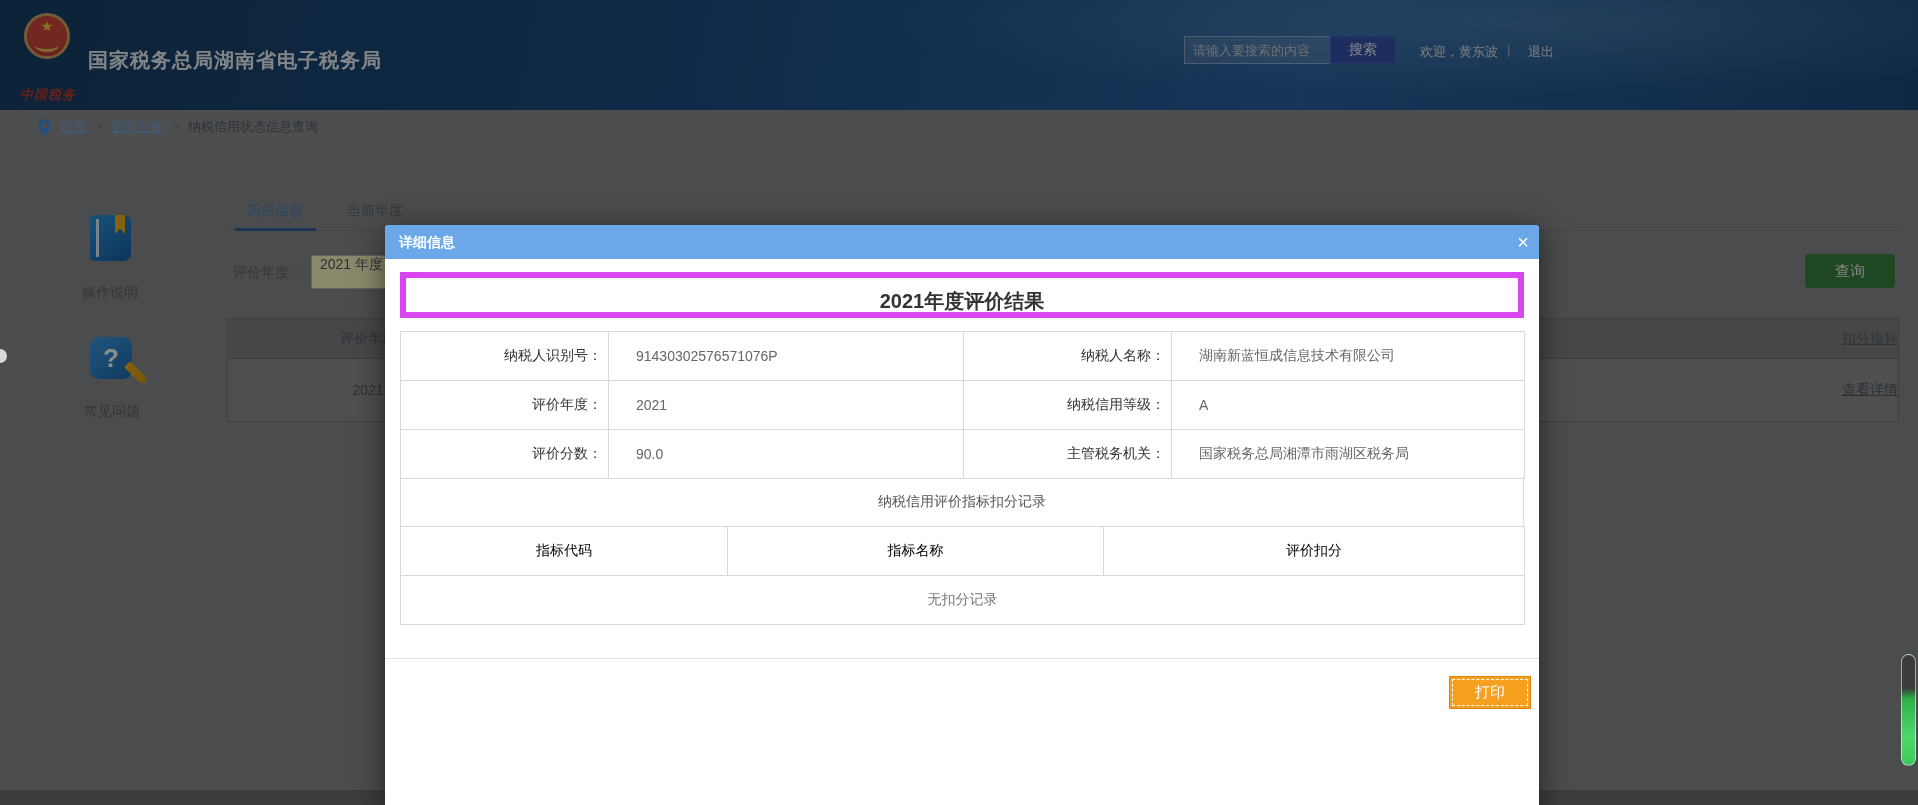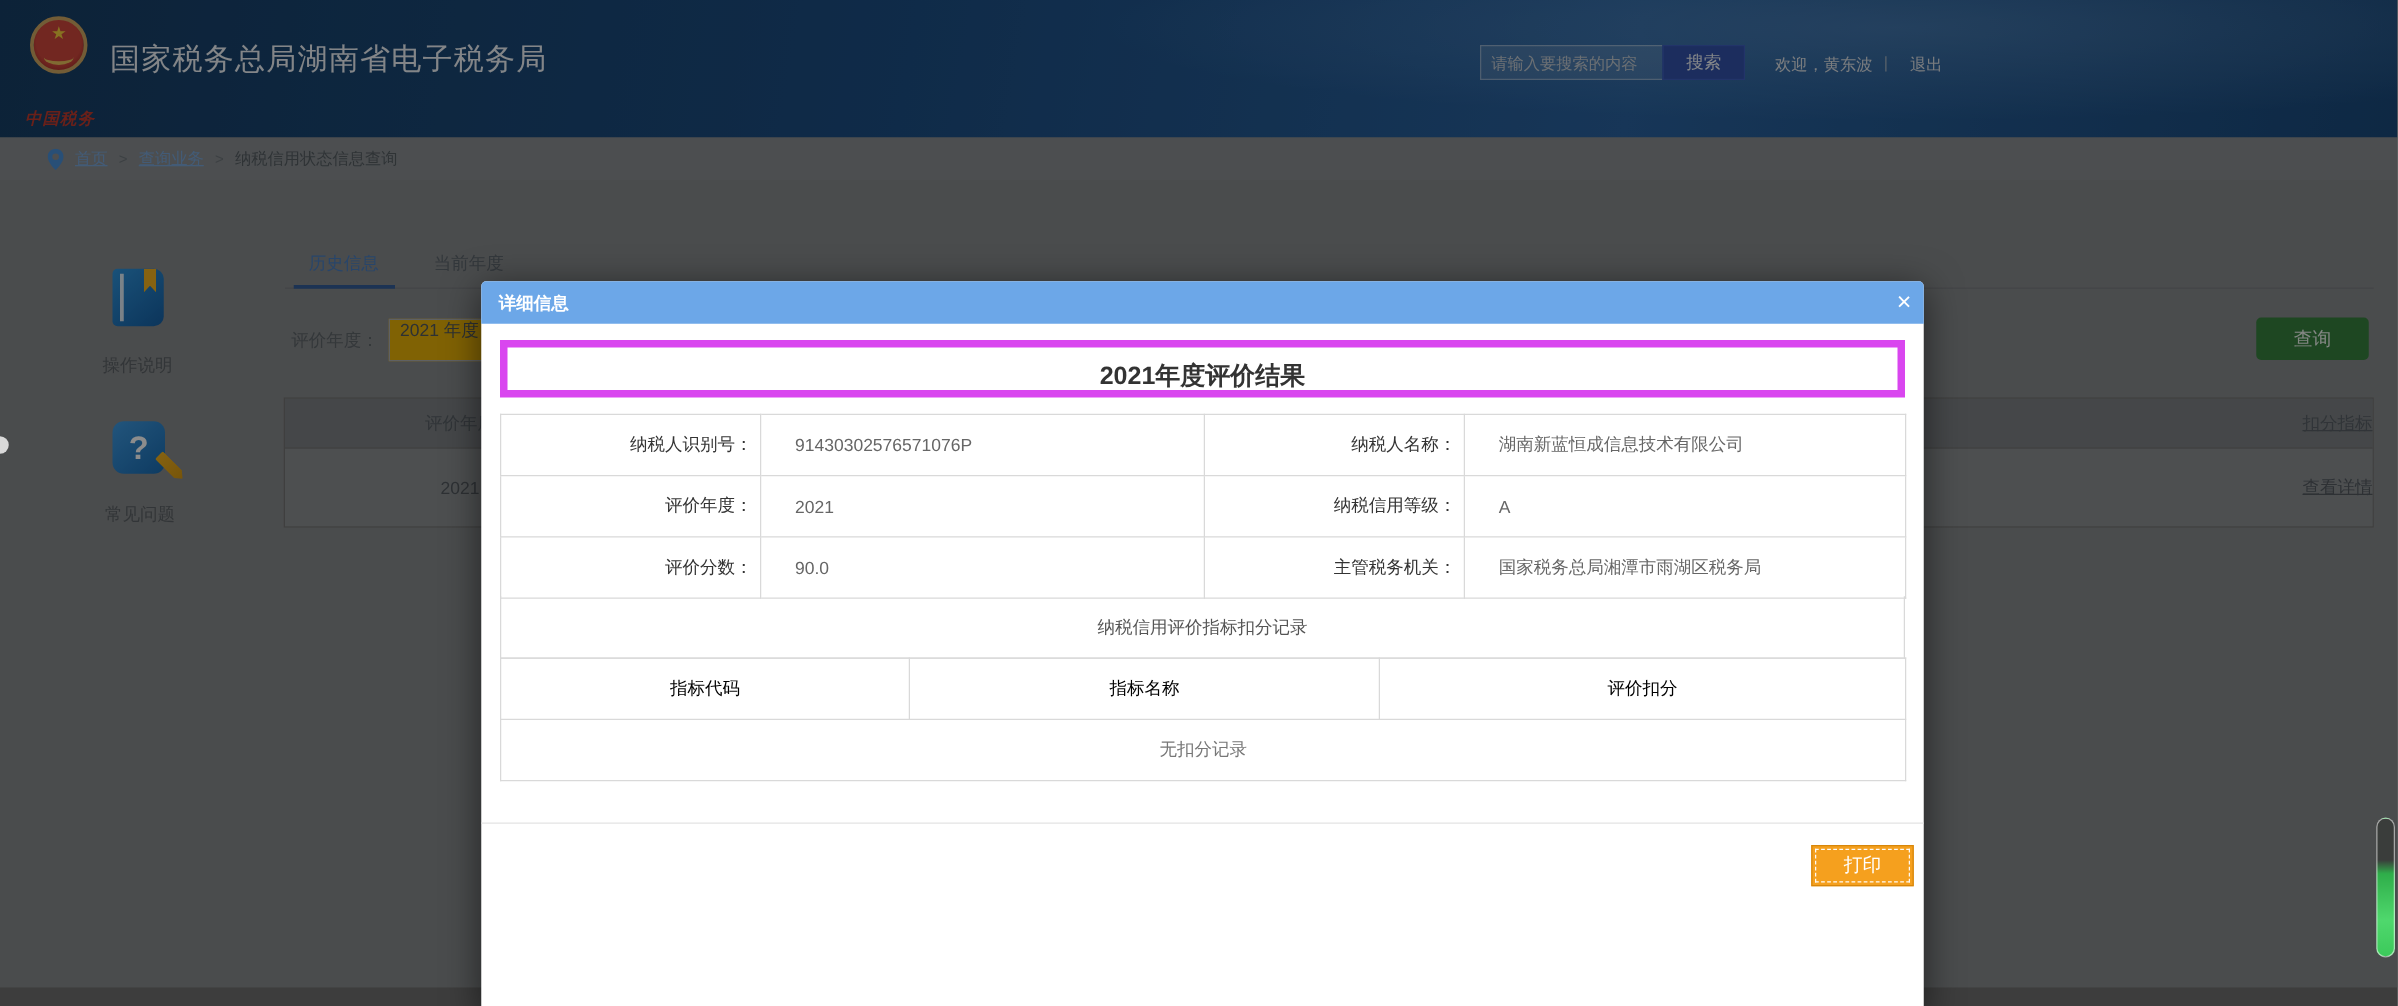--- a/index.html
+++ b/index.html
@@ -14,21 +14,21 @@
     background:radial-gradient(ellipse at 65% 20%, rgba(140,185,230,.28), rgba(140,185,230,0) 60%); }
   .emblem { position:absolute; left:24px; top:13px; width:46px; height:46px; border-radius:50%;
     background:radial-gradient(circle at 50% 45%, #d0473d 0 60%, #b93a32 72%, #8d2d27 100%);
     border:3px solid #cfa863; }
   .emblem::before { content:"★"; position:absolute; left:0; right:0; top:3px; text-align:center;
     color:#f6d03c; font-size:14px; line-height:14px; }
   .emblem::after { content:""; position:absolute; left:8px; right:8px; bottom:4px; height:10px;
     border-bottom:3px solid #e9c35c; border-radius:50%; }
   .logo-caption { position:absolute; left:20px; top:86px; width:56px; text-align:center;
     color:#c23b2e; font-size:13px; font-weight:bold; font-style:italic; letter-spacing:1px; }
-  .portal-title { position:absolute; left:88px; top:31px; font-size:24px; font-weight:normal;
+  .portal-title { position:absolute; left:88px; top:47px; font-size:20px; font-weight:bold;
     color:#eef3f7; letter-spacing:1px; }
   .hdr-search { position:absolute; left:1184px; top:36px; width:146px; height:28px;
     background:rgba(255,255,255,.12); border:1px solid rgba(255,255,255,.38); border-right:none;
     color:#cdd4da; font-size:13px; padding:0 8px; outline:none; }
   .hdr-search::placeholder { color:#c3cbd2; }
   .search-btn { position:absolute; left:1330px; top:36px; width:66px; height:28px;
     background:#3352ab; border:1px solid #3f5fc0; color:#eef2f8; font-size:14px; cursor:pointer; }
   .welcome { position:absolute; left:1420px; top:43px; color:#dfe3e7; font-size:13px; }
   .hdr-sep { position:absolute; left:1507px; top:42px; color:#9fb0c0; font-size:13px; }
   .logout { position:absolute; left:1528px; top:43px; color:#dfe3e7; font-size:13px; cursor:pointer; }
@@ -54,21 +54,21 @@
     background:linear-gradient(#f2b21f,#d89a12); transform:rotate(-45deg); border-radius:2px;
     clip-path:polygon(0 0,100% 0,100% 80%,50% 100%,0 80%); }
 
   
   .tabs-line { position:absolute; left:228px; top:230px; width:1671px; height:1px; background:#7a7e81; }
   .tab { position:absolute; top:202px; font-size:14px; cursor:pointer; }
   .tab.active { color:#4a7fc1; font-weight:normal; }
   .tab.idle { color:#5d666d; }
   .tab-underline { position:absolute; left:235px; top:228px; width:81px; height:3px; background:#335d99; }
   .filter-label { position:absolute; left:233px; top:264px; font-size:14px; color:#5f666b; }
-  .year-select { position:absolute; left:311px; top:255px; width:121px; height:34px; background:#eab308;
+  .year-select { position:absolute; left:311px; top:255px; width:121px; height:34px; background:#fef9c3;
     border:1px solid #aeb1b4; font-size:14px; color:#53595e; padding:0 8px; appearance:none; outline:none; }
   .query-btn { position:absolute; left:1805px; top:254px; width:90px; height:34px; background:#37813f;
     border:none; border-radius:4px; color:#eef5ee; font-size:15px; cursor:pointer; }
 
   
   .bg-table { position:absolute; left:227px; top:318px; width:1672px; border:1px solid #737373; }
   .bg-thead { display:flex; height:40px; background:#7e8285; border-bottom:1px solid #737373;
     align-items:center; font-size:14px; color:#596066; }
   .bg-trow { display:flex; height:62px; background:#8c9093; align-items:center; font-size:14px; color:#545a60; }
   .bg-cell-l { width:280px; text-align:center; }

